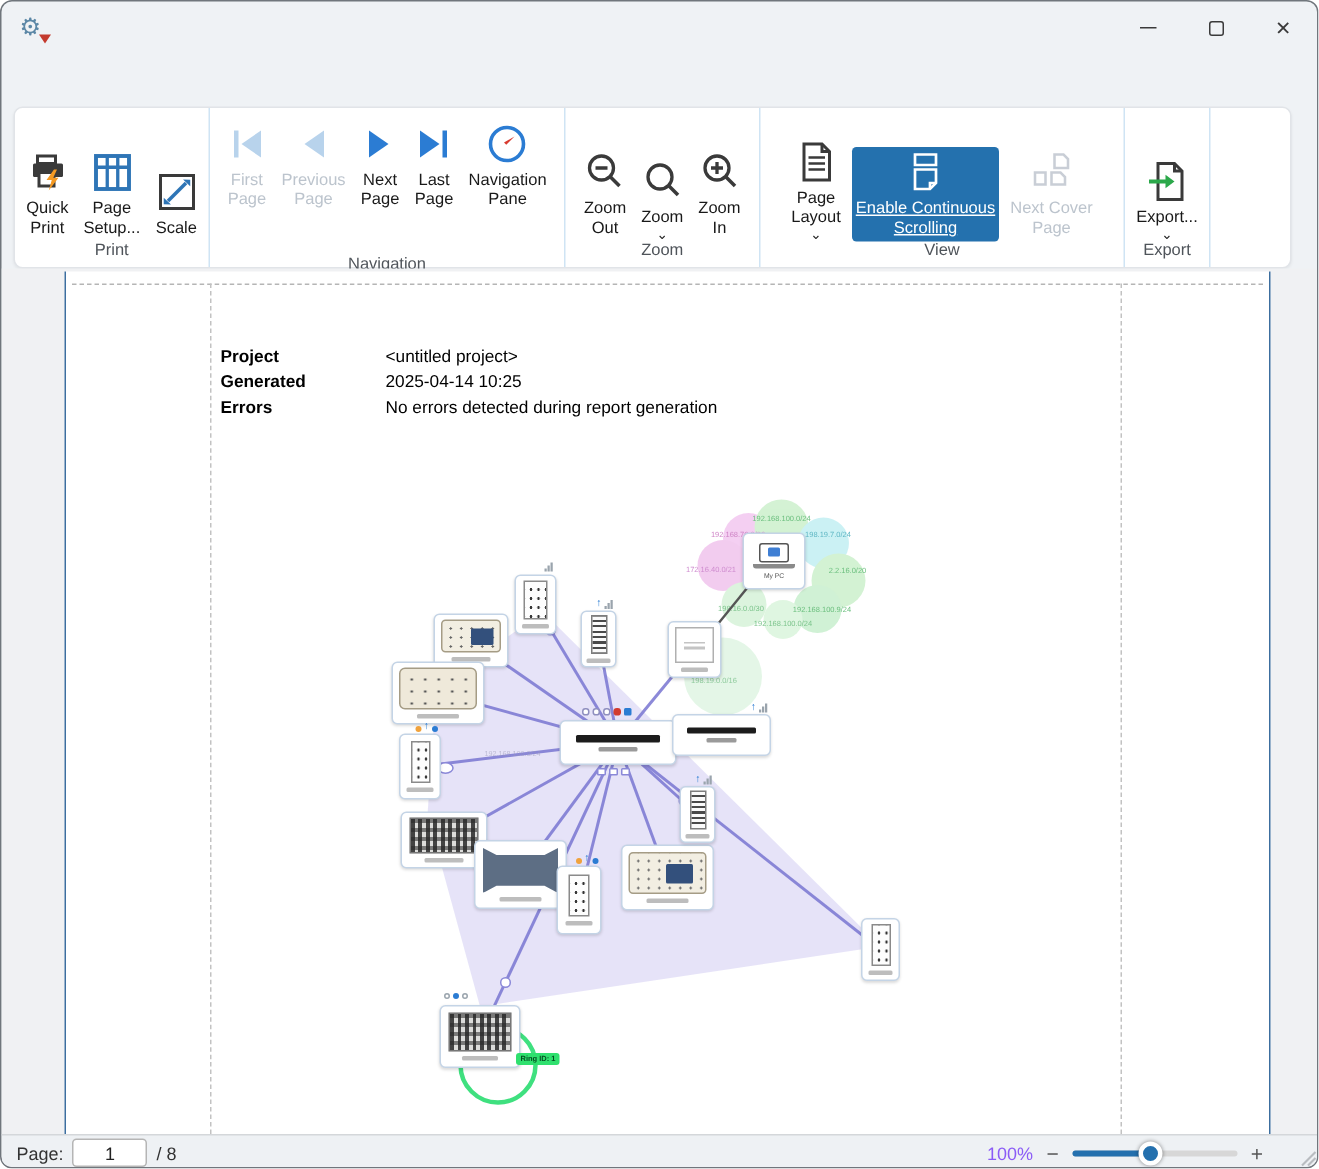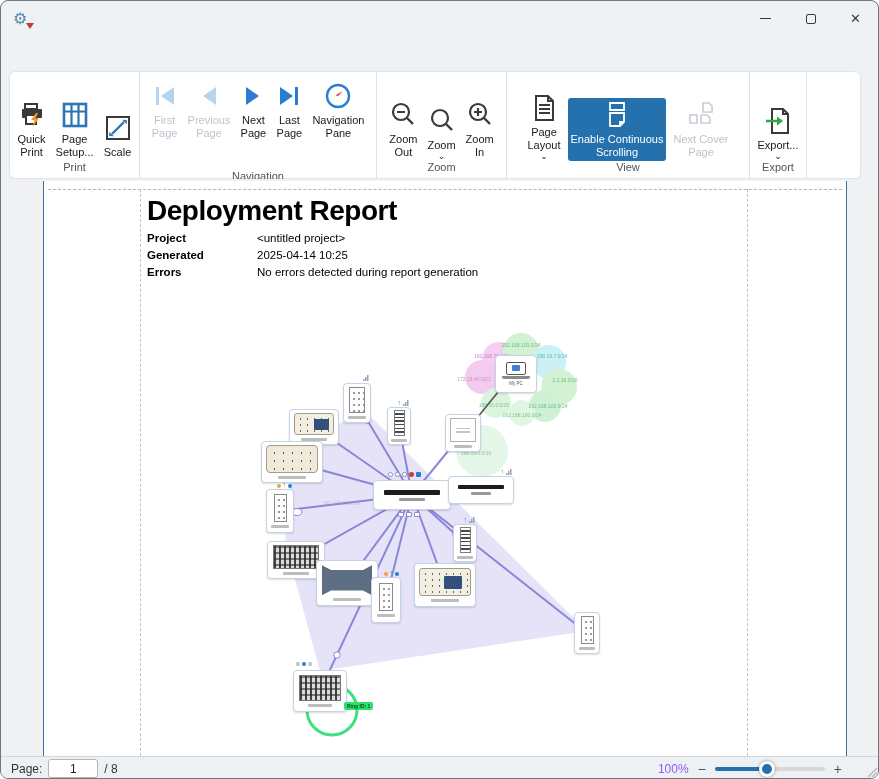--- a/index.html
+++ b/index.html
@@ -33,21 +33,21 @@
   .rgroup{display:flex;flex-direction:column;height:100%;}
   .rgroup + .rgroup{border-left:1px solid #cfe4f4;}
   .rbtns{flex:1;display:flex;justify-content:center;align-items:flex-end;padding-top:7px;}
   .rlabel{text-align:center;font-size:11px;color:#4f545a;padding-bottom:5px;}
   .rbtn{display:flex;flex-direction:column;align-items:center;padding:2px 3px;border-radius:3px;}
   .rbtn .ic{height:30px;display:flex;align-items:center;justify-content:center;margin-bottom:3px;}
   .rbtn .lb{font-size:11px;line-height:13px;text-align:center;color:#191919;white-space:pre-line;}
   .rbtn.disabled .lb{color:#bcc4cd;}
   .chev{font-size:9px;line-height:6px;color:#191919;margin-top:1px;}
   .rbtn.active{background:#2471ae;margin:0 4px;}
-  .rbtn.active .lb{color:#fff;}
+  .rbtn.active .lb{color:#fff;text-decoration:underline;}
   .g-print{width:129px;} .g-nav{width:237px;gap:28px;} .g-zoom{width:130px;} .g-view{width:243px;} .g-export{width:57px;}
   .g-nav .rbtns{gap:4px;} .g-print .rbtns{gap:4px;} .g-zoom .rbtns{gap:4px;}
 
   
   .preview{position:absolute;left:0;top:178px;width:879px;height:577px;background:#f0f1f3;overflow:hidden;}
   .page{position:absolute;left:42px;top:2px;width:804px;height:575px;background:#fff;border-left:1px solid #3c6e9f;border-right:1px solid #3c6e9f;}
   .page .topdash{position:absolute;left:4px;right:4px;top:8px;border-top:1px dashed #b5b5b5;}
   .page .mleft{position:absolute;left:96px;top:8px;bottom:0;border-left:1px dashed #c2c2c2;}
   .page .mright{position:absolute;left:703px;top:8px;bottom:0;border-left:1px dashed #c2c2c2;}
 
@@ -329,21 +329,20 @@
 
     <div class="rgroup" style="flex:1"></div>
   </div>
 
   <div class="preview">
     <div class="page">
       <div class="topdash"></div>
       <div class="mleft"></div>
       <div class="mright"></div>
 
-      <div class="doc-title">Deployment Report</div>
       <div class="doc-fields">
         <div class="frow">
           <span class="fname">Project</span>
           <span class="fval">&lt;untitled project&gt;</span>
         </div>
         <div class="frow">
           <span class="fname">Generated</span>
           <span class="fval">2025-04-14 10:25</span>
         </div>
         <div class="frow">

